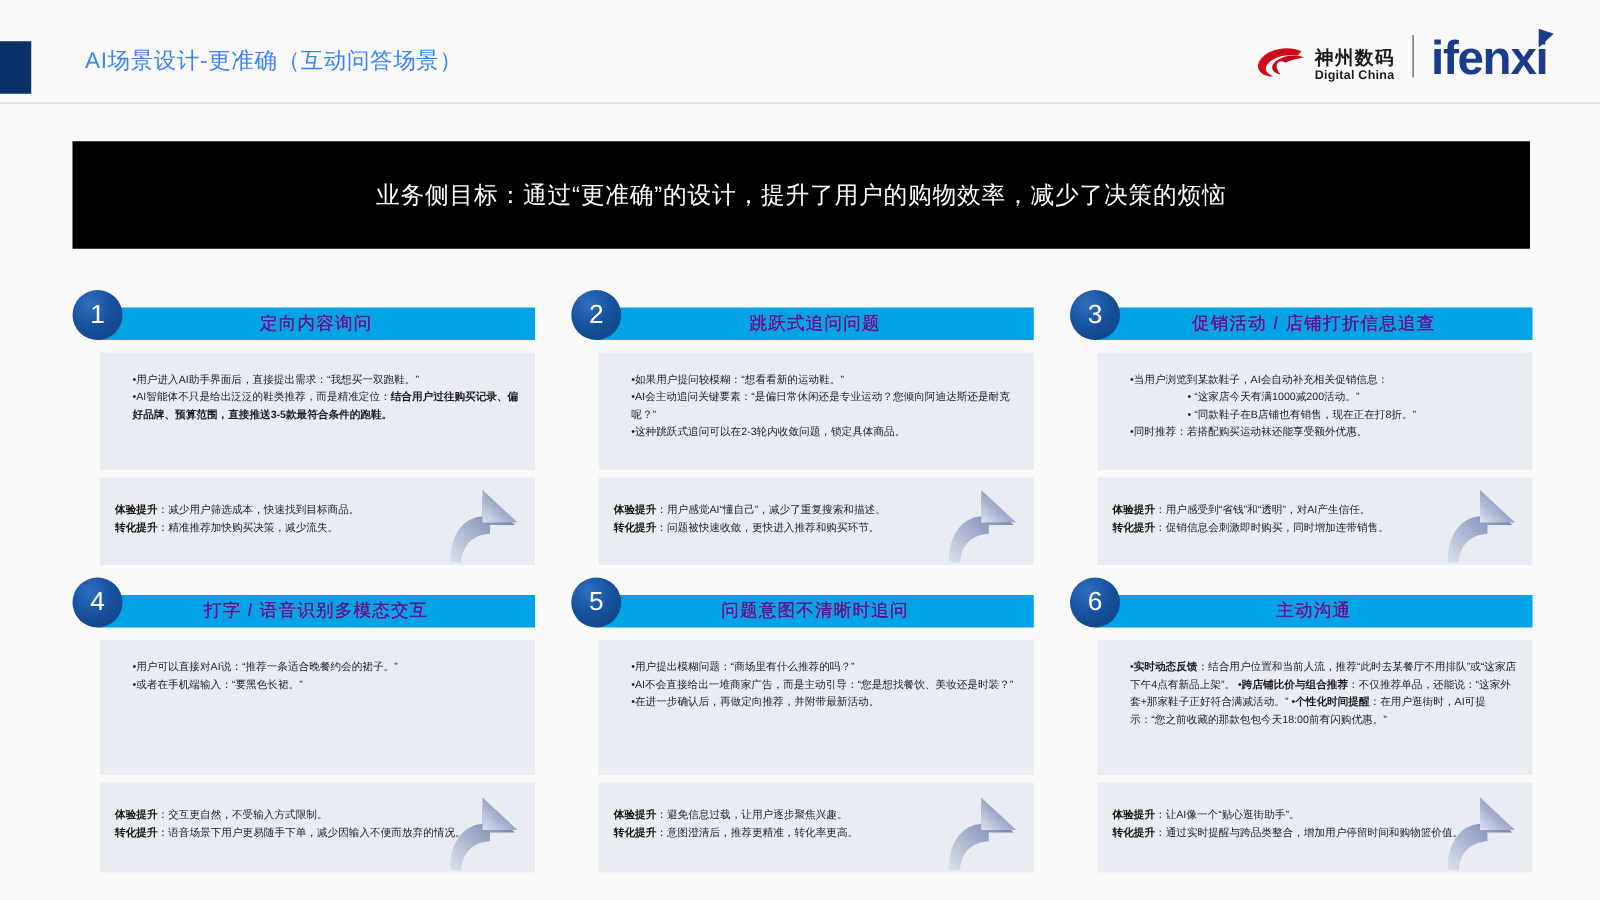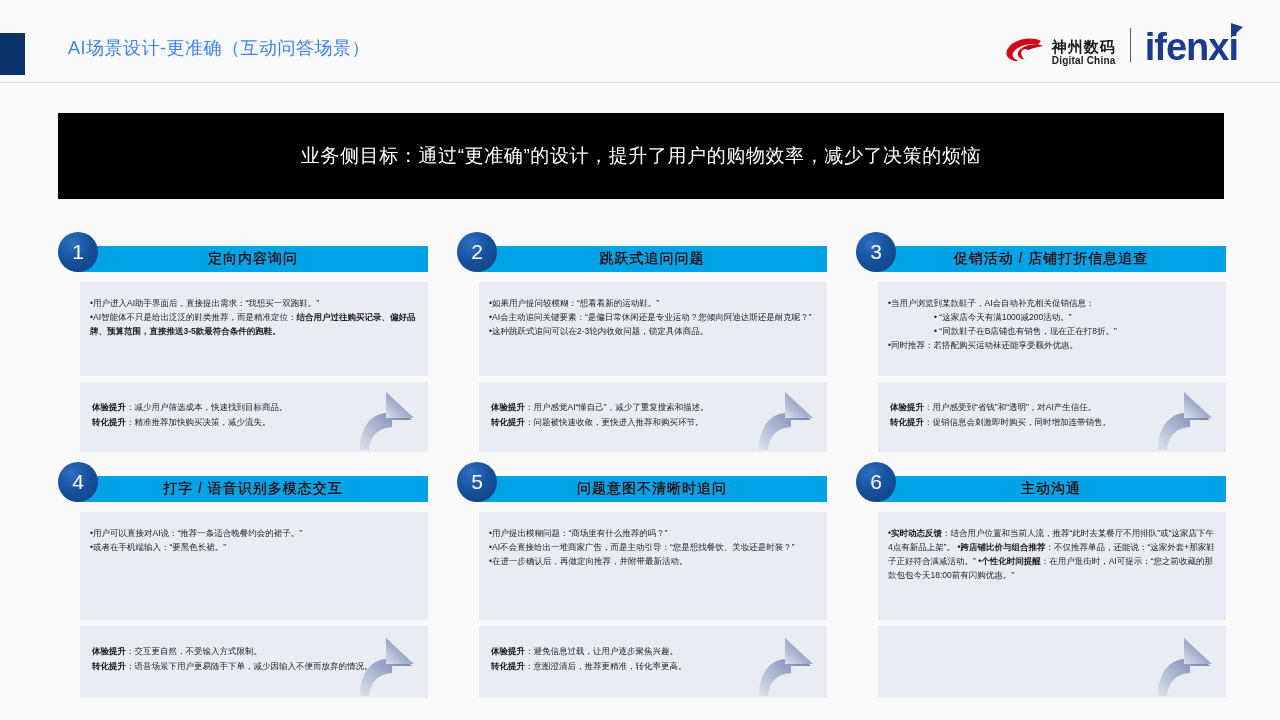--- a/index.html
+++ b/index.html
@@ -71,28 +71,28 @@
     display:flex; align-items:center; justify-content:center;
     z-index:3;
   }
   .cap{
     position:absolute; left:20px; top:14px; width:350px; height:26px;
     background:#00A3E6;
     display:flex; align-items:center; justify-content:center;
     z-index:2;
   }
   .cap-txt{
-    color:#0f172a; font-size:14px; font-weight:bold; letter-spacing:1px;
+    color:#4c1d95; font-size:14px; font-weight:bold; letter-spacing:1px;
     white-space:nowrap; text-shadow:0 0 1px rgba(255,255,255,.4);
   }
   .panel{
     position:absolute; left:22px; width:348px;
     background:#E9EDF3;
   }
-  .panel.body{ top:50px; height:94px; }
+  .panel.body{ top:50px; height:94px;padding-left:16px; }
   .panel.gain{ top:150px; height:70px; overflow:hidden; }
 
   .card.tall .panel.body{ height:108px; }
   .card.tall .panel.gain{ top:164px; height:72px; }
 
   .body-txt{
     padding:14px 10px 0 10px;
     font-size:8.5px; color:#1C1C22; line-height:1.65;
   }
   .body-txt .line{ display:block; }
@@ -329,18 +329,22 @@
             <defs>
                 <linearGradient id="ag6" x1="0" y1="1" x2="1" y2="0">
               <stop offset="0%" stop-color="#DCE2EE"></stop>
                   <stop offset="55%" stop-color="#8E9CC0"></stop>
                   <stop offset="100%" stop-color="#5A6C96"></stop>
             </linearGradient>
               </defs>
             <path d="M4 64 C4 40 16 28 30 27 L30 33 L30 12 L56 34 L36 34 L36 41 C22 42 14 50 13 64 Z" fill="url(#ag6)"></path>
             <path d="M30 6 L58 32 L30 32 Z" fill="url(#ag6)"></path>
           </svg>
+          <div class="gain-txt">
+            <div><span class="lbl">体验提升</span>：<span>让AI像一个“贴心逛街助手”。</span></div>
+            <div><span class="lbl">转化提升</span>：<span>通过实时提醒与跨品类整合，增加用户停留时间和购物篮价值。</span></div>
+          </div>
         </div>
       </div>
     </div>
 
   </div>
 </div>
 
 </body></html>

